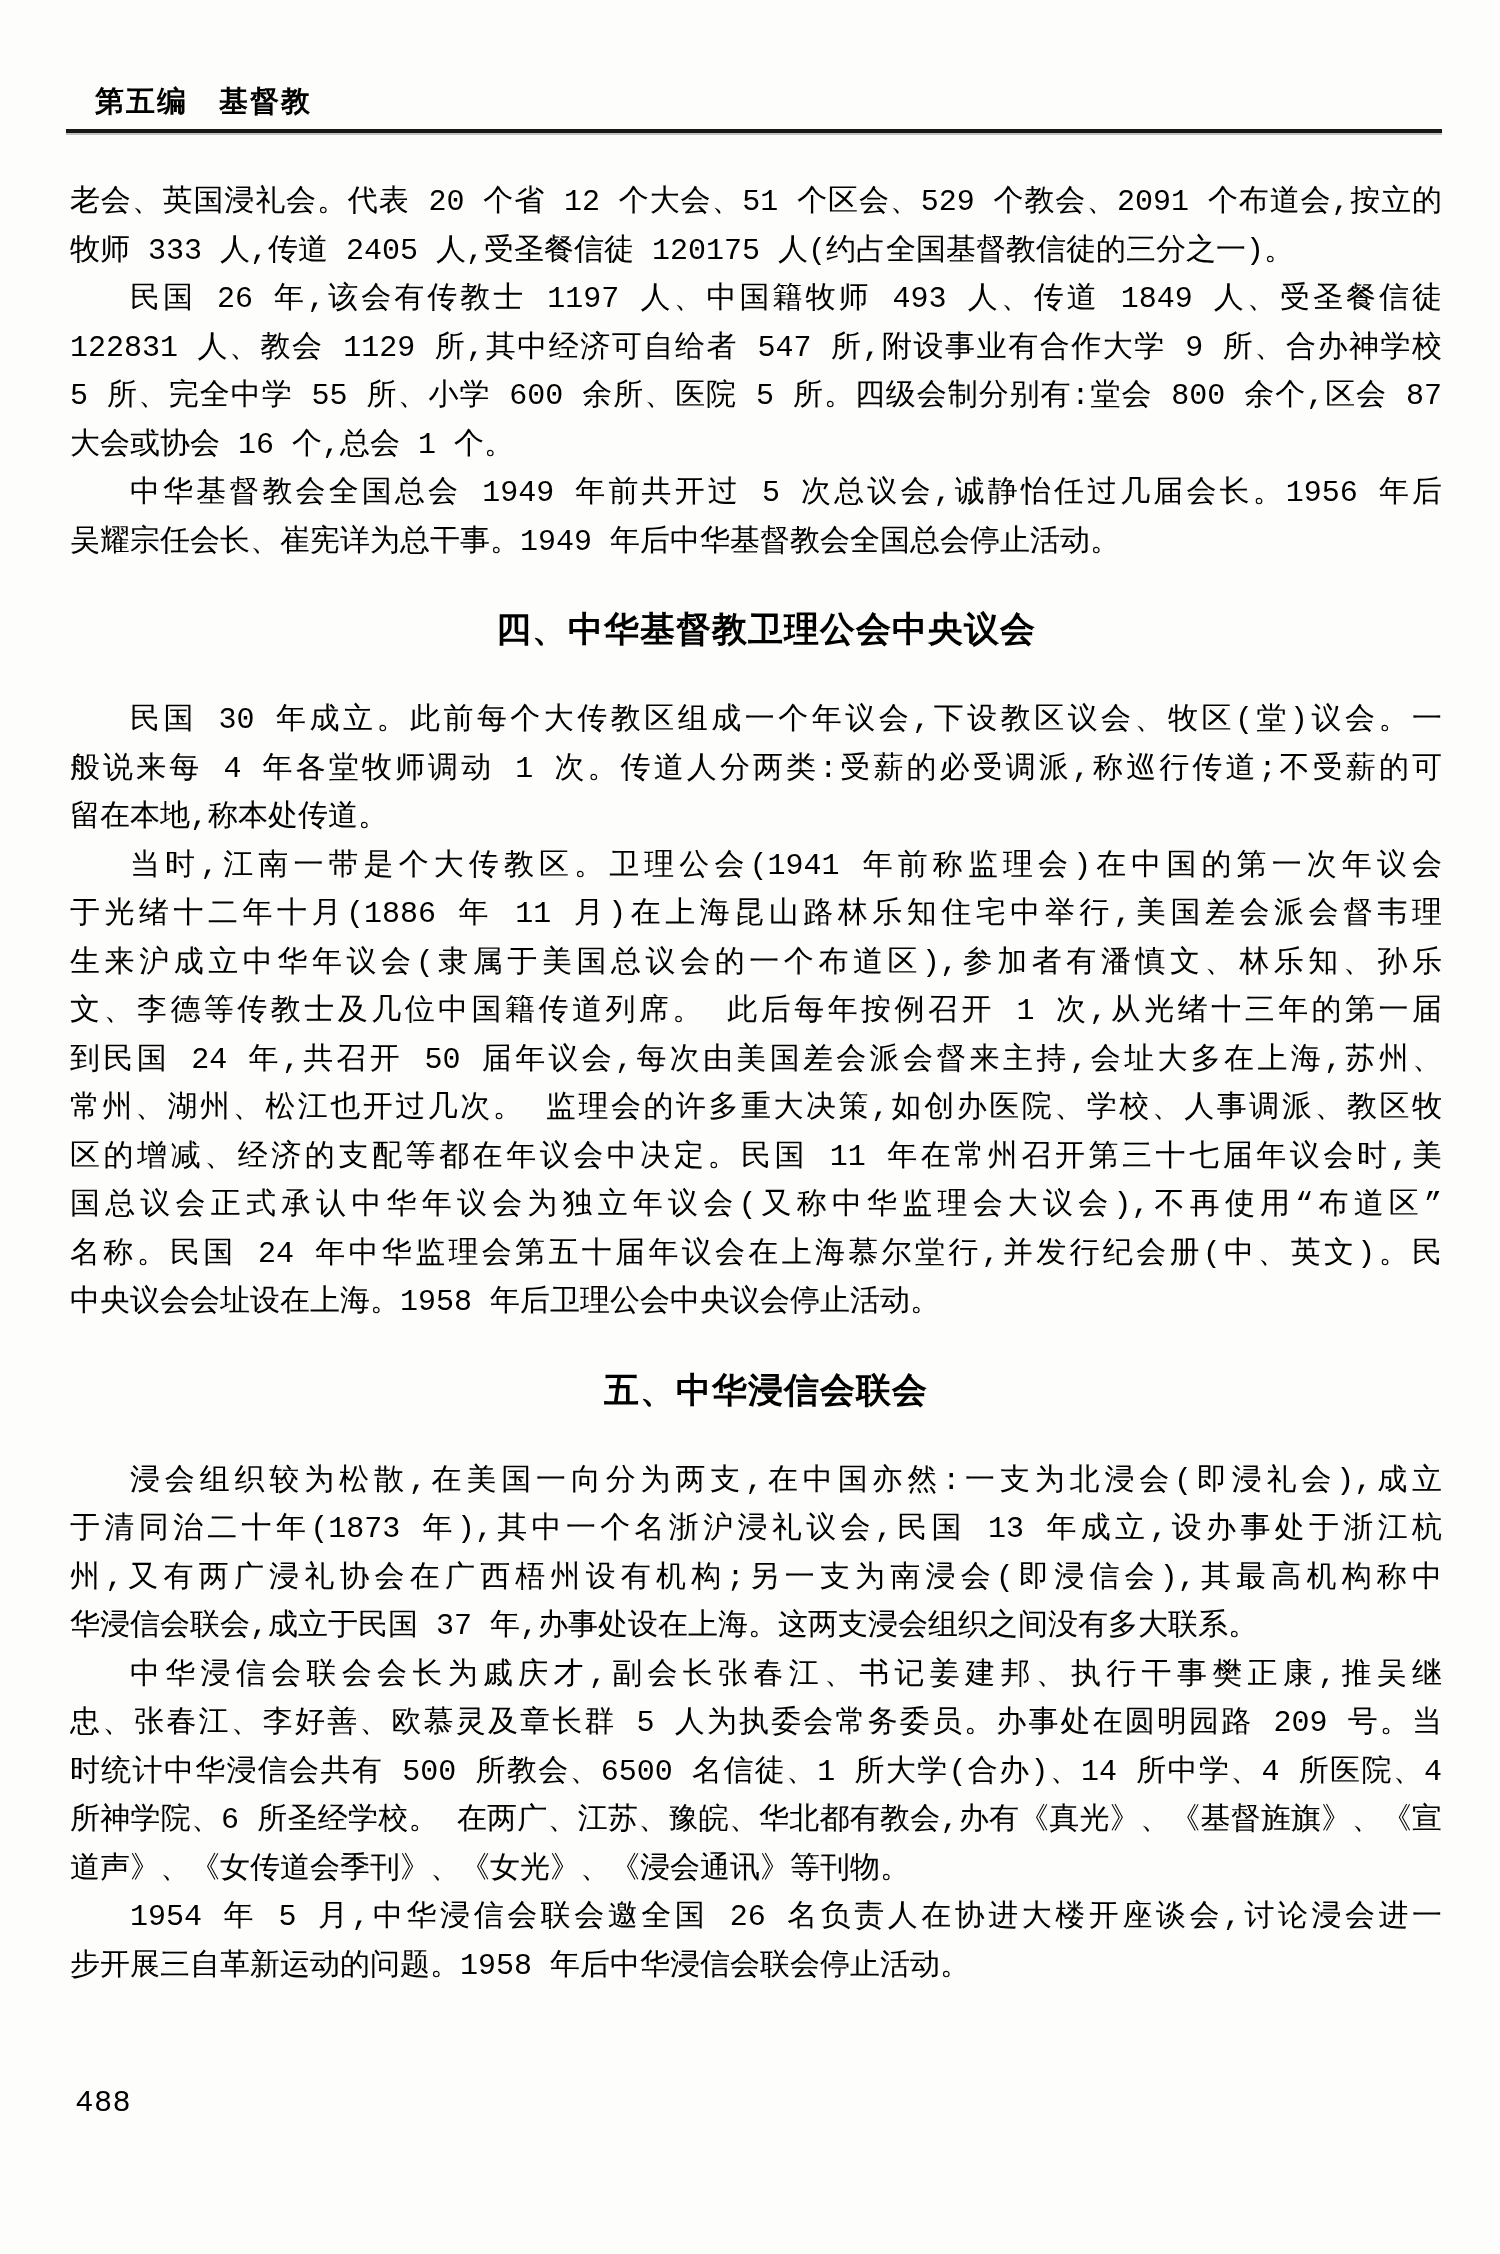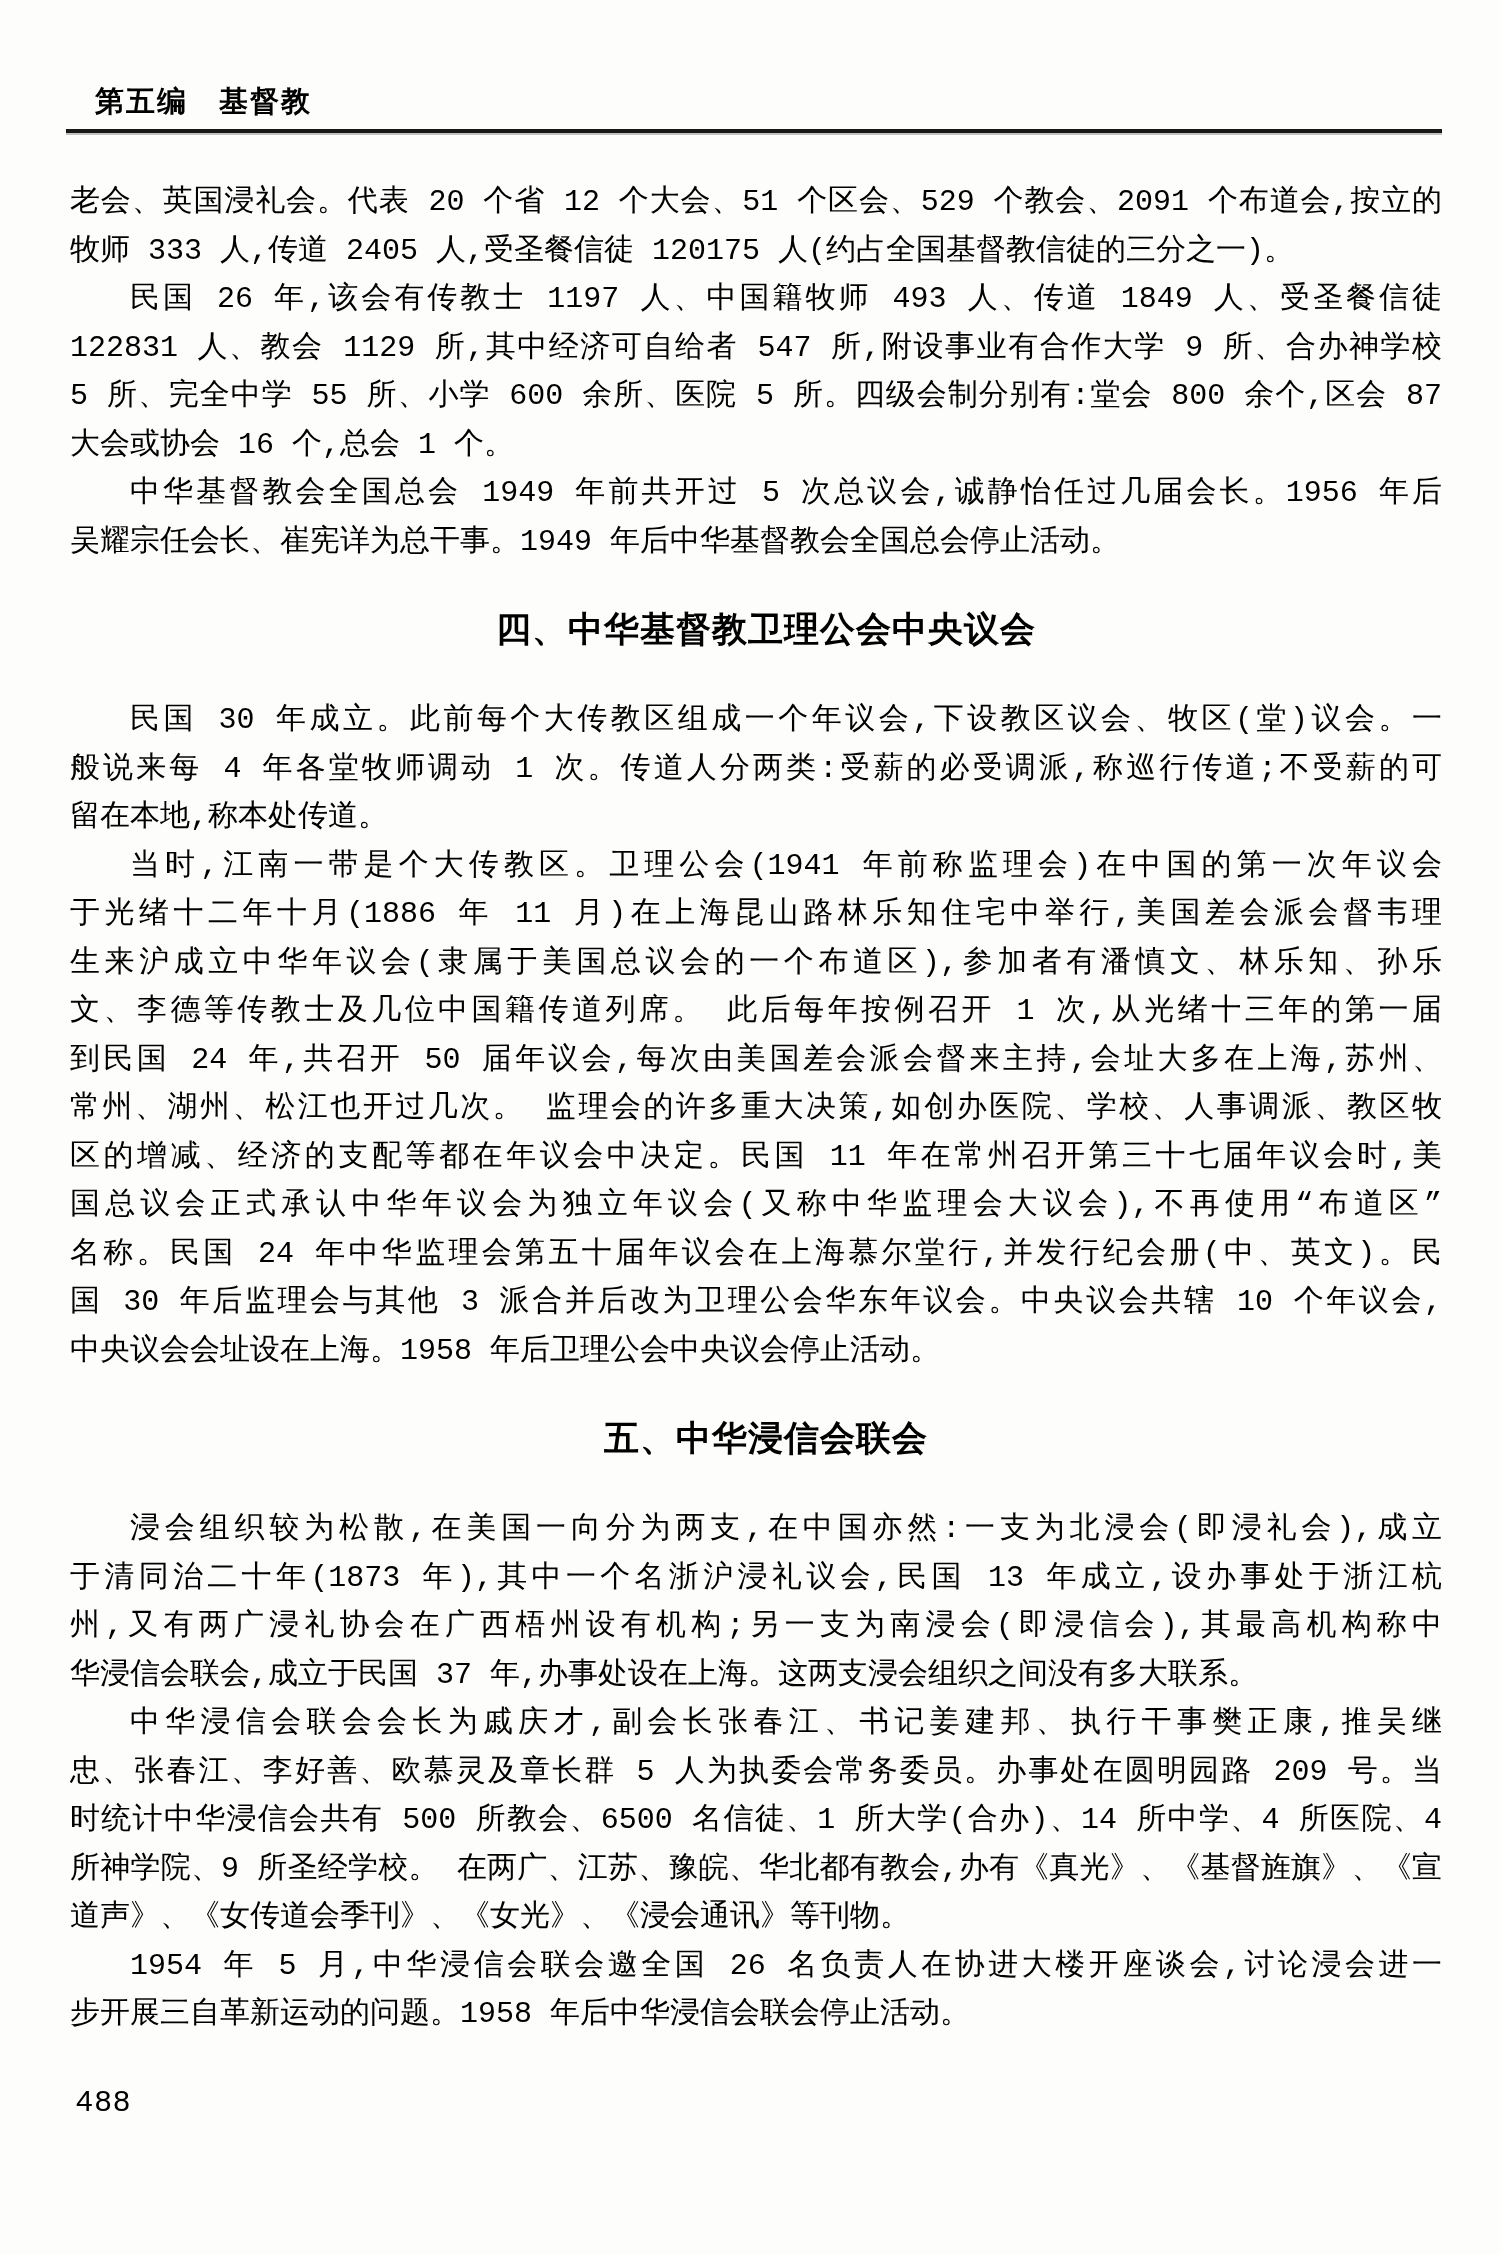--- a/index.html
+++ b/index.html
@@ -100,35 +100,34 @@
       <div class="para">
         <div class="line indent">当时,江南一带是个大传教区。卫理公会(1941 年前称监理会)在中国的第一次年议会</div>
         <div class="line">于光绪十二年十月(1886 年 11 月)在上海昆山路林乐知住宅中举行,美国差会派会督韦理</div>
         <div class="line">生来沪成立中华年议会(隶属于美国总议会的一个布道区),参加者有潘慎文、林乐知、孙乐</div>
         <div class="line">文、李德等传教士及几位中国籍传道列席。 此后每年按例召开 1 次,从光绪十三年的第一届</div>
         <div class="line">到民国 24 年,共召开 50 届年议会,每次由美国差会派会督来主持,会址大多在上海,苏州、</div>
         <div class="line">常州、湖州、松江也开过几次。 监理会的许多重大决策,如创办医院、学校、人事调派、教区牧</div>
         <div class="line">区的增减、经济的支配等都在年议会中决定。民国 11 年在常州召开第三十七届年议会时,美</div>
         <div class="line">国总议会正式承认中华年议会为独立年议会(又称中华监理会大议会),不再使用“布道区”</div>
         <div class="line">名称。民国 24 年中华监理会第五十届年议会在上海慕尔堂行,并发行纪会册(中、英文)。民</div>
-        <div class="line">国 30 年后监理会与其他 3 派合并后改为卫理公会华东年议会。中央议会共辖 10 个年议会,</div>
         <div class="line last">中央议会会址设在上海。1958 年后卫理公会中央议会停止活动。</div>
       </div>
       <h2 class="section-heading">五、中华浸信会联会</h2>
       <div class="para">
         <div class="line indent">浸会组织较为松散,在美国一向分为两支,在中国亦然:一支为北浸会(即浸礼会),成立</div>
         <div class="line">于清同治二十年(1873 年),其中一个名浙沪浸礼议会,民国 13 年成立,设办事处于浙江杭</div>
         <div class="line">州,又有两广浸礼协会在广西梧州设有机构;另一支为南浸会(即浸信会),其最高机构称中</div>
         <div class="line last">华浸信会联会,成立于民国 37 年,办事处设在上海。这两支浸会组织之间没有多大联系。</div>
       </div>
       <div class="para">
         <div class="line indent">中华浸信会联会会长为戚庆才,副会长张春江、书记姜建邦、执行干事樊正康,推吴继</div>
         <div class="line">忠、张春江、李好善、欧慕灵及章长群 5 人为执委会常务委员。办事处在圆明园路 209 号。当</div>
         <div class="line">时统计中华浸信会共有 500 所教会、6500 名信徒、1 所大学(合办)、14 所中学、4 所医院、4</div>
-        <div class="line">所神学院、9 所圣经学校。 在两广、江苏、豫皖、华北都有教会,办有《真光》、《基督旌旗》、《宣</div>
+        <div class="line">所神学院、6 所圣经学校。 在两广、江苏、豫皖、华北都有教会,办有《真光》、《基督旌旗》、《宣</div>
         <div class="line last">道声》、《女传道会季刊》、《女光》、《浸会通讯》等刊物。</div>
       </div>
       <div class="para">
         <div class="line indent">1954 年 5 月,中华浸信会联会邀全国 26 名负责人在协进大楼开座谈会,讨论浸会进一</div>
         <div class="line last">步开展三自革新运动的问题。1958 年后中华浸信会联会停止活动。</div>
       </div>
     </main>
 
   <footer>
     <div class="page-number">488</div>

